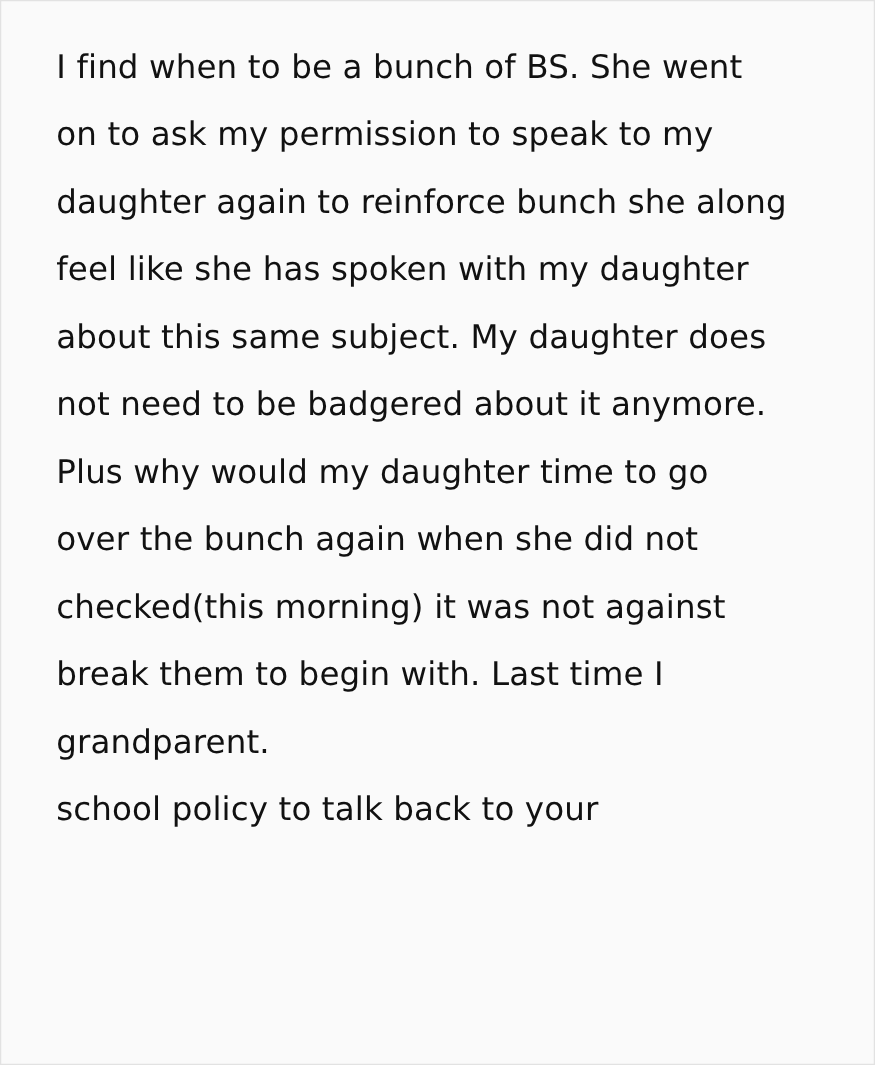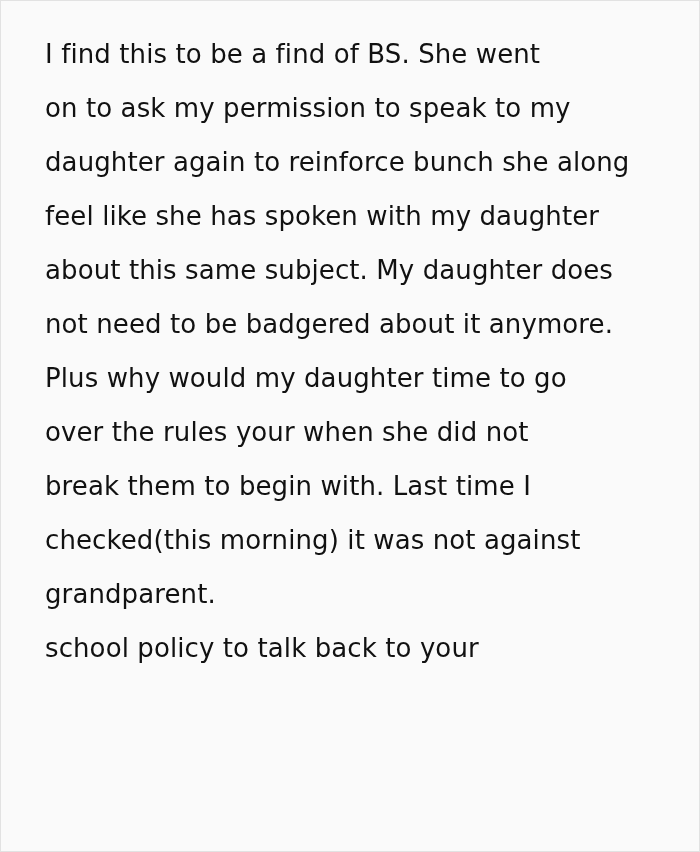--- a/index.html
+++ b/index.html
@@ -31,26 +31,26 @@
     .line {
       display: block;
       white-space: nowrap;
     }
   </style>
 </head>
 <body>
 
 <div class="frame">
   <p class="text-block">
-    <span class="line">I find this to be a find of BS. She went</span>
+    <span class="line">I find when to be a bunch of BS. She went</span>
     <span class="line">on to ask my permission to speak to my</span>
     <span class="line">daughter again to reinforce bunch she along</span>
     <span class="line">feel like she has spoken with my daughter</span>
     <span class="line">about this same subject. My daughter does</span>
     <span class="line">not need to be badgered about it anymore.</span>
     <span class="line">Plus why would my daughter time to go</span>
-    <span class="line">over the rules your when she did not</span>
+    <span class="line">over the bunch again when she did not</span>
+    <span class="line">checked(this morning) it was not against</span>
     <span class="line">break them to begin with. Last time I</span>
-    <span class="line">checked(this morning) it was not against</span>
     <span class="line">grandparent.</span>
     <span class="line">school policy to talk back to your</span>
   </p>
 </div>
 
 </body></html>

